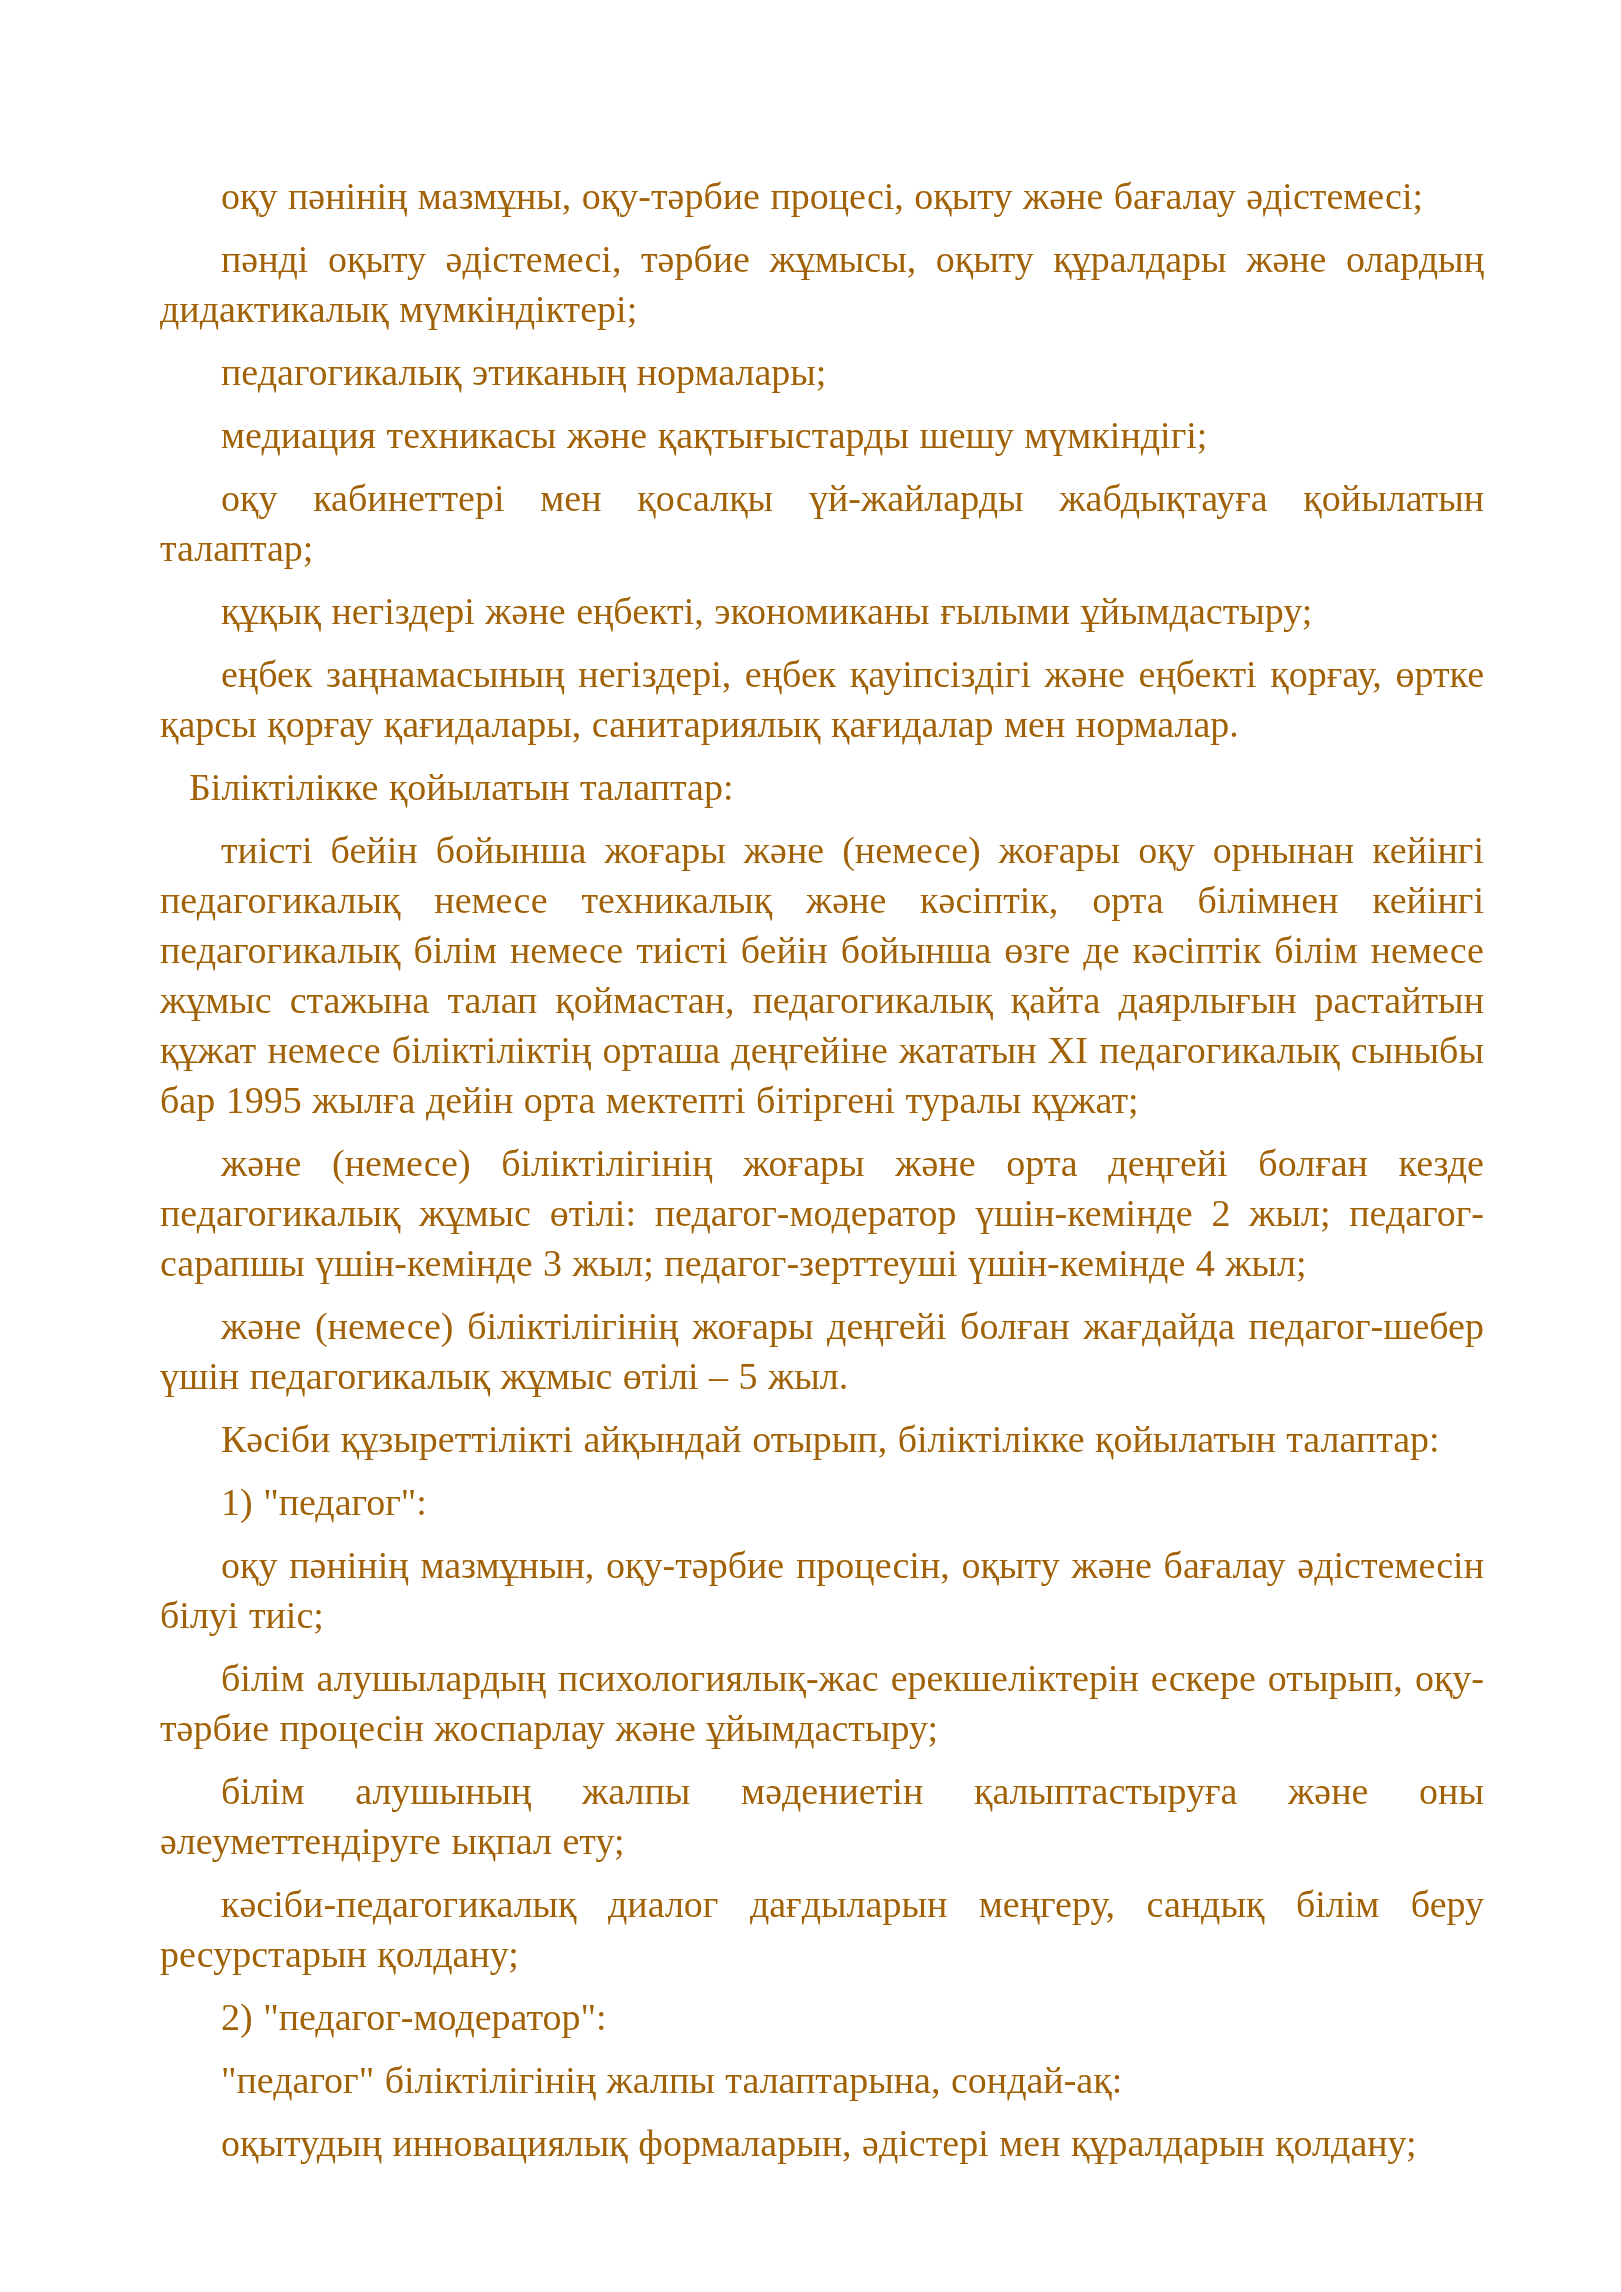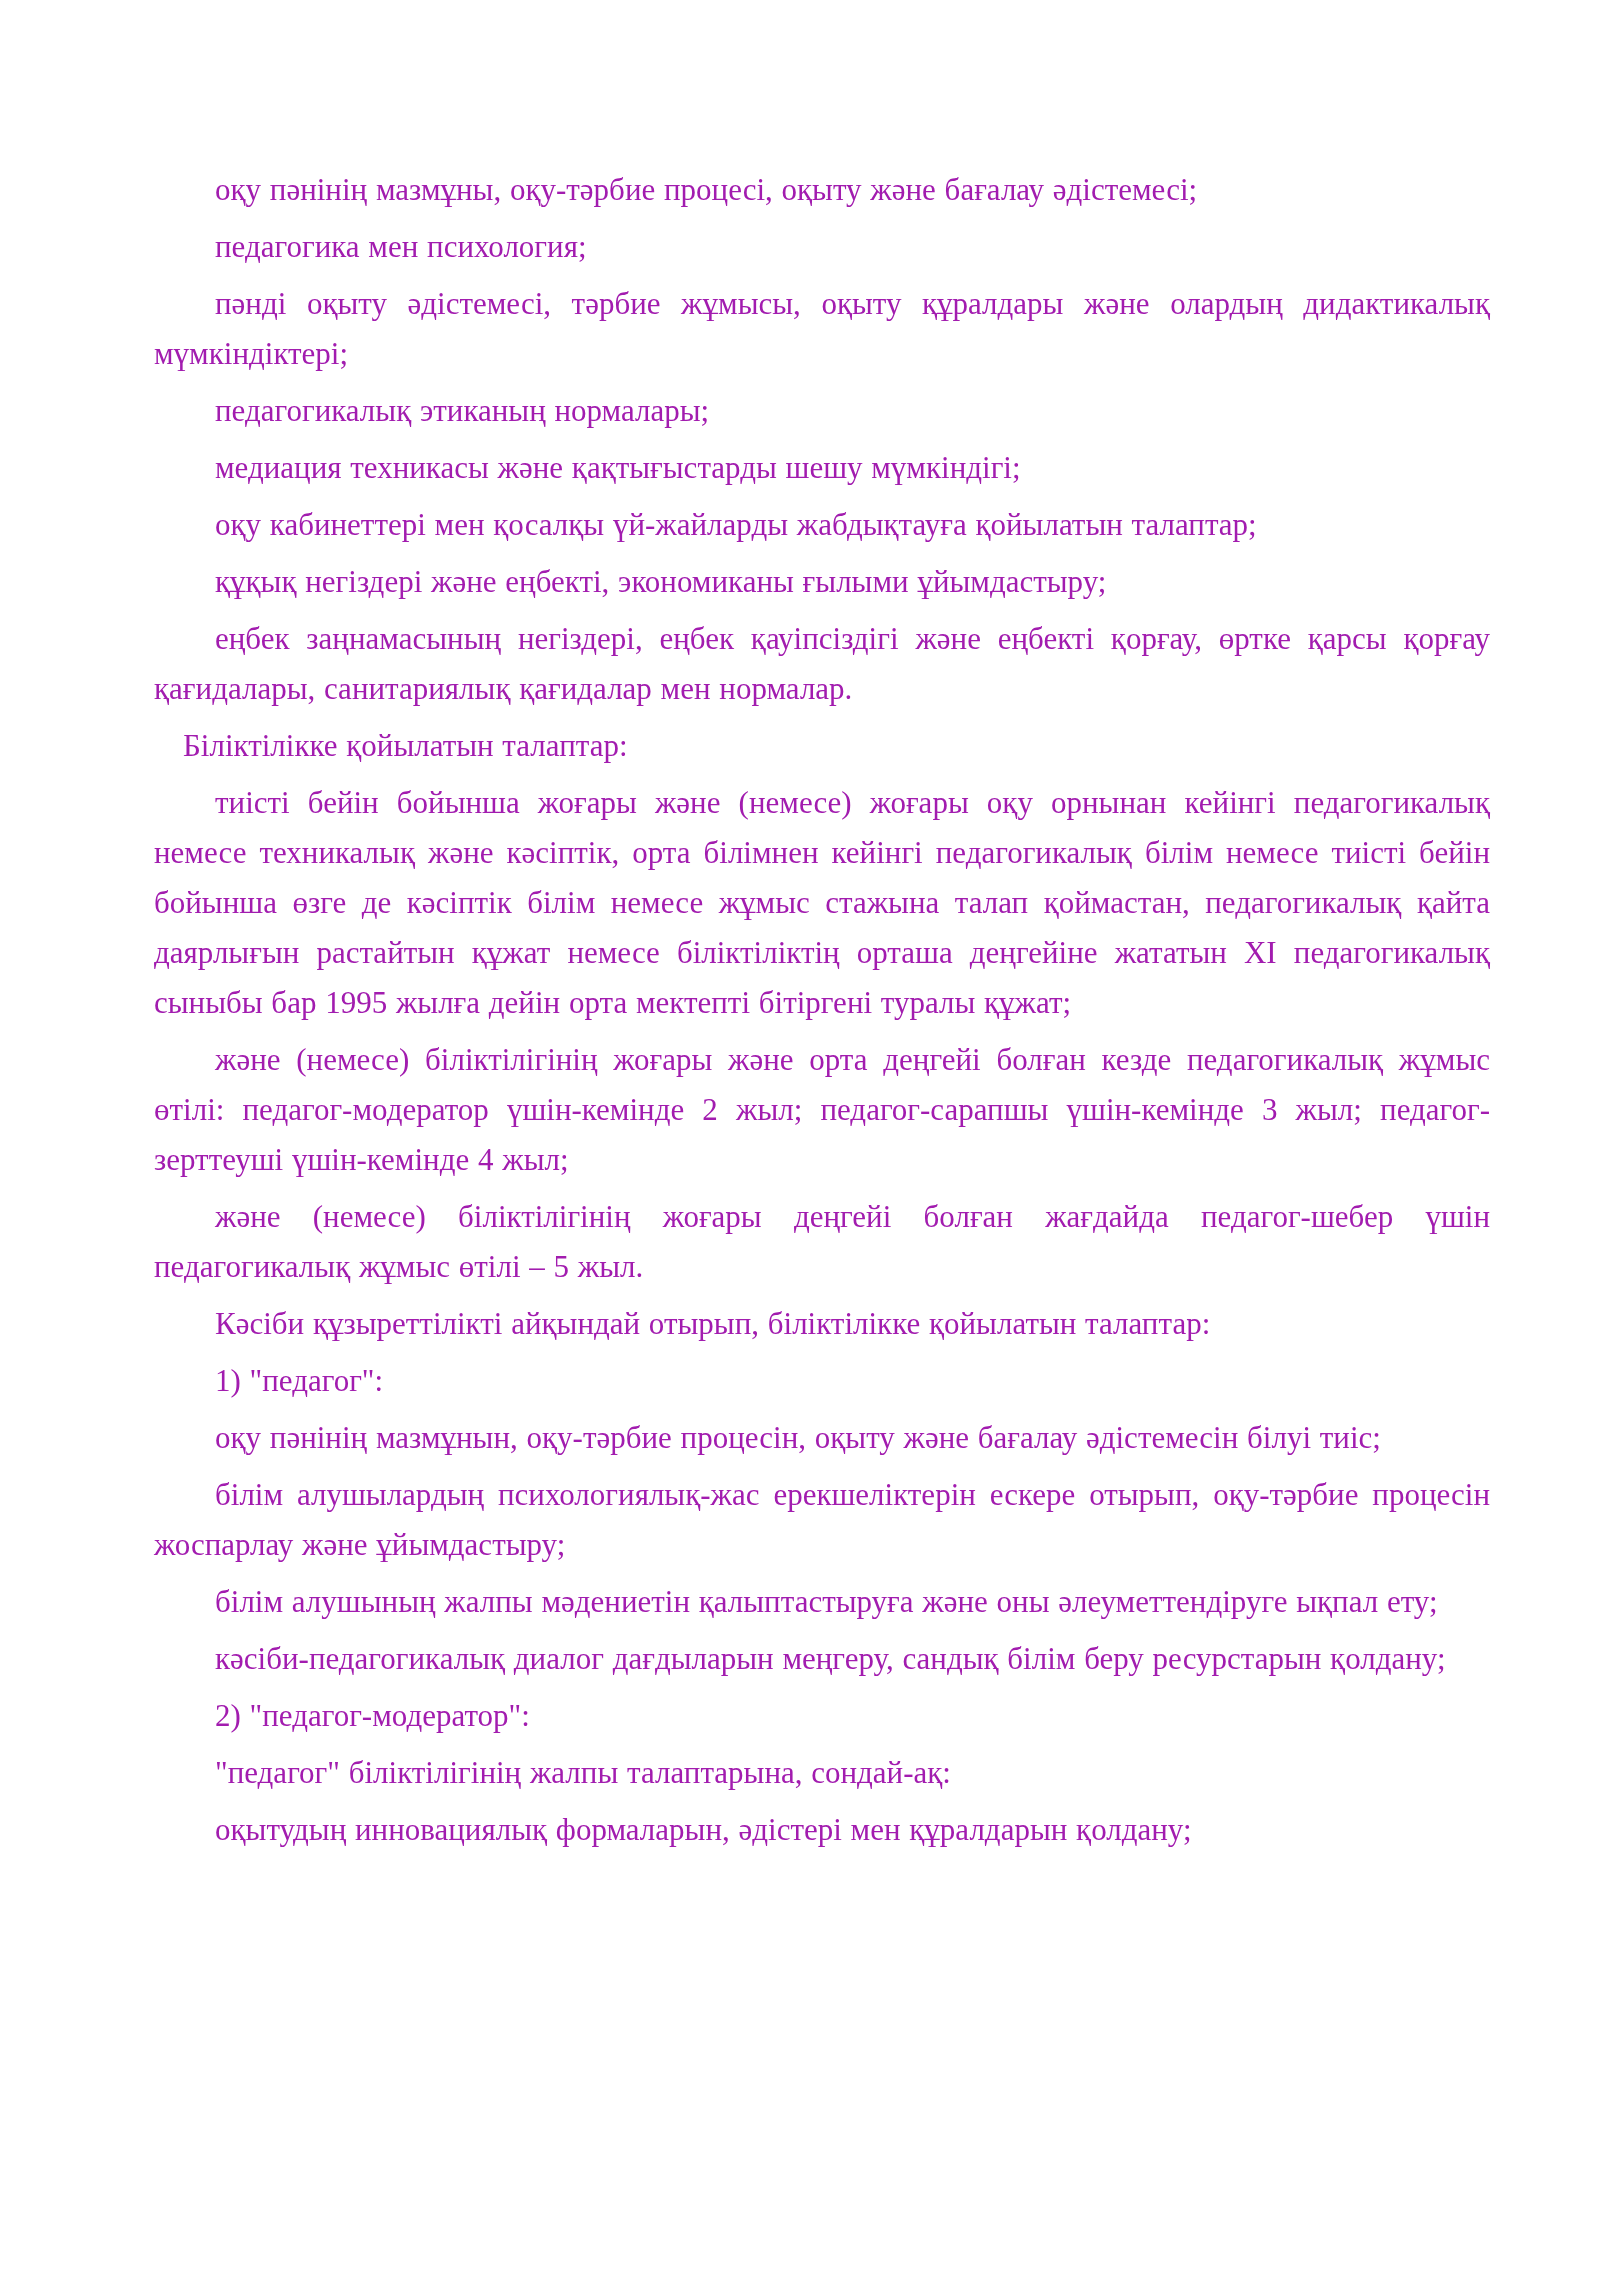--- a/index.html
+++ b/index.html
@@ -12,40 +12,39 @@
     width: 1621px;
     height: 2293px;
     box-sizing: border-box;
     background: #ffffff;
     padding: 158px 124px 0 147px;
     overflow: hidden;
     font-family: "Liberation Serif", "DejaVu Serif", serif;
     color: #000000;
   }
   .para {
-    margin: 7px;
+    margin: 13px;
     padding: 0;
-    font-size: 31px;
+    font-size: 38px;
     line-height: 50px;
     text-align: justify;
     text-indent: 61px;
-    color: #a21caf;
+    color: #a16207;
     word-spacing: 1px;
   }
   .para.heading {
     font-weight: normal;
     text-indent: 29px;
   }
 </style>
 </head>
 <body>
 
 <div class="page">
   <p class="para">оқу пәнінің мазмұны, оқу-тәрбие процесі, оқыту және бағалау әдістемесі;</p>
-  <p class="para">педагогика мен психология;</p>
   <p class="para">пәнді оқыту әдістемесі, тәрбие жұмысы, оқыту құралдары және олардың дидактикалық мүмкіндіктері;</p>
   <p class="para">педагогикалық этиканың нормалары;</p>
   <p class="para">медиация техникасы және қақтығыстарды шешу мүмкіндігі;</p>
   <p class="para">оқу кабинеттері мен қосалқы үй-жайларды жабдықтауға қойылатын талаптар;</p>
   <p class="para">құқық негіздері және еңбекті, экономиканы ғылыми ұйымдастыру;</p>
   <p class="para">еңбек заңнамасының негіздері, еңбек қауіпсіздігі және еңбекті қорғау, өртке қарсы қорғау қағидалары, санитариялық қағидалар мен нормалар.</p>
   <p class="para heading">Біліктілікке қойылатын талаптар:</p>
   <p class="para">тиісті бейін бойынша жоғары және (немесе) жоғары оқу орнынан кейінгі педагогикалық немесе техникалық және кәсіптік, орта білімнен кейінгі педагогикалық білім немесе тиісті бейін бойынша өзге де кәсіптік білім немесе жұмыс стажына талап қоймастан, педагогикалық қайта даярлығын растайтын құжат немесе біліктіліктің орташа деңгейіне жататын XI педагогикалық сыныбы бар 1995 жылға дейін орта мектепті бітіргені туралы құжат;</p>
   <p class="para">және (немесе) біліктілігінің жоғары және орта деңгейі болған кезде педагогикалық жұмыс өтілі: педагог-модератор үшін-кемінде 2 жыл; педагог-сарапшы үшін-кемінде 3 жыл; педагог-зерттеуші үшін-кемінде 4 жыл;</p>
   <p class="para">және (немесе) біліктілігінің жоғары деңгейі болған жағдайда педагог-шебер үшін педагогикалық жұмыс өтілі – 5 жыл.</p>

